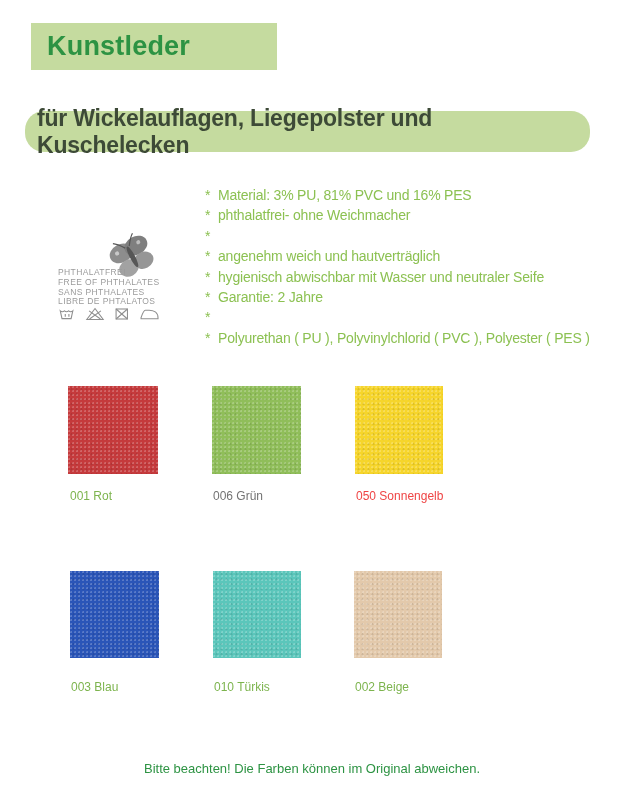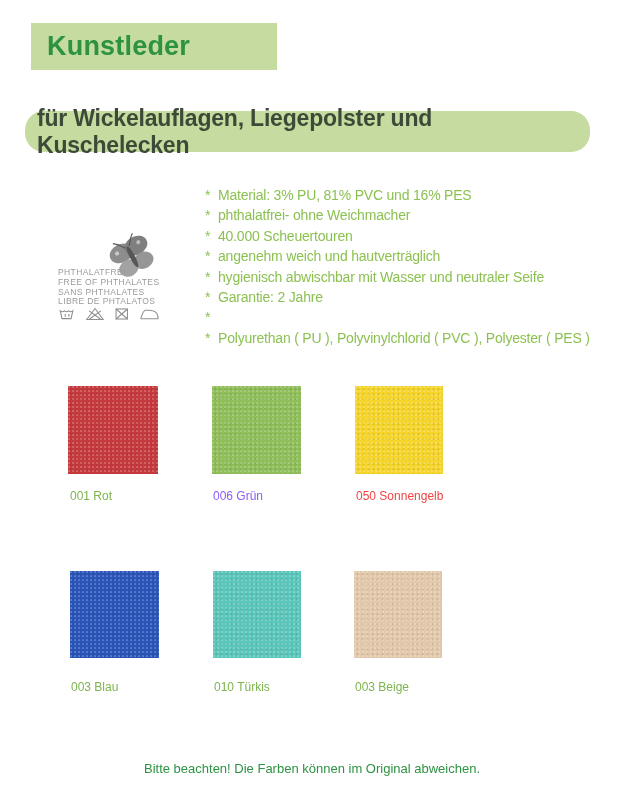--- a/index.html
+++ b/index.html
@@ -111,21 +111,20 @@
     <div class="feature">
       <span class="star">*</span>
       <span>Material: 3% PU, 81% PVC und 16% PES</span>
     </div>
     <div class="feature">
       <span class="star">*</span>
       <span>phthalatfrei- ohne Weichmacher</span>
     </div>
     <div class="feature">
       <span class="star">*</span>
-      <span>40.000 Scheuertouren</span>
     </div>
     <div class="feature">
       <span class="star">*</span>
       <span>angenehm weich und hautverträglich</span>
     </div>
     <div class="feature">
       <span class="star">*</span>
       <span>hygienisch abwischbar mit Wasser und neutraler Seife</span>
     </div>
     <div class="feature">
@@ -142,21 +141,21 @@
   </div>
 
   <div class="sw sw1" style="background-color: rgb(197, 58, 60);"></div>
   <div class="sw sw2" style="background-color: rgb(144, 190, 90);"></div>
   <div class="sw sw3" style="background-color: rgb(246, 213, 43);"></div>
   <div class="sw sw4" style="background-color: rgb(42, 85, 184);"></div>
   <div class="sw sw5" style="background-color: rgb(91, 198, 187);"></div>
   <div class="sw sw6" style="background-color: rgb(227, 201, 171);"></div>
 
   <div class="sw-label sl1" style="color: rgb(125, 180, 78);">001 Rot</div>
-  <div class="sw-label sl2" style="color: #8b5cf6;">006 Grün</div>
+  <div class="sw-label sl2" style="color: #737373;">006 Grün</div>
   <div class="sw-label sl3" style="color: #ef4444;">050 Sonnengelb</div>
   <div class="sw-label sl4" style="color: rgb(125, 180, 78);">003 Blau</div>
   <div class="sw-label sl5" style="color: rgb(125, 180, 78);">010 Türkis</div>
-  <div class="sw-label sl6" style="color: rgb(125, 180, 78);">003 Beige</div>
+  <div class="sw-label sl6" style="color: rgb(125, 180, 78);">002 Beige</div>
 
   <div class="footer-note" style="color: rgb(45, 147, 67);">Bitte beachten! Die Farben können im Original abweichen.</div>
 
 </div>
 
 </body></html>

